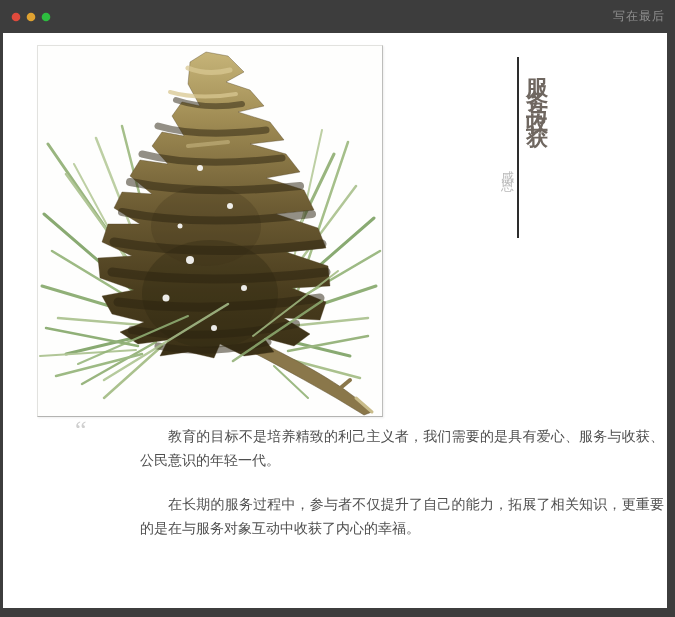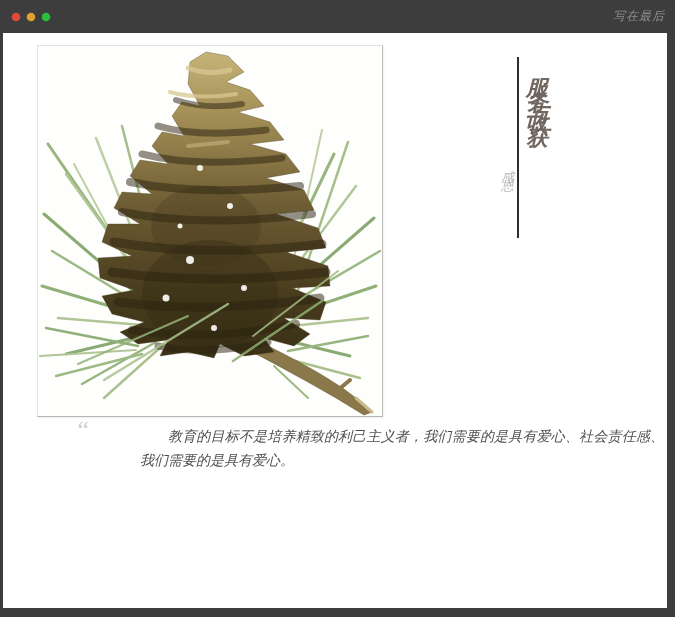--- a/index.html
+++ b/index.html
@@ -1,21 +1,21 @@
 <!DOCTYPE html>
 <html><head>
 <meta charset="utf-8">
 <style>
   html,body{margin:0;padding:0;}
   body{
     width:675px;height:617px;background:#3d3d3d;
     font-family:"Liberation Sans", sans-serif;
     overflow:hidden;
   }
-  .window{position:relative;width:675px;height:617px;background:#3d3d3d;font-style:italic;}
+  .window{position:relative;width:675px;height:617px;background:#3d3d3d;}
   .titlebar{
     position:absolute;left:0;top:0;width:675px;height:33px;
     display:flex;align-items:center;box-sizing:border-box;padding:0 10px;
   }
   .titlebar-label{margin-left:auto;color:#8f8f8f;font-size:12px;letter-spacing:1px;}
   .content{
     position:absolute;left:3px;top:33px;width:664px;height:575px;
     background:#ffffff;overflow:hidden;
   }
   .artwork-frame{
@@ -176,17 +176,18 @@
         </g>
       </svg>
     </div>
 
     <div class="v-rule"></div>
     <div class="v-title">服务与收获</div>
     <div class="v-side">感恩</div>
 
     <div class="quote-mark">“</div>
     <div class="body-text">
-      <p>教育的目标不是培养精致的利己主义者，我们需要的是具有爱心、社会责任感、我们需要的是具有爱心。</p>
+      <p>教育的目标不是培养精致的利己主义者，我们需要的是具有爱心、服务与收获、公民意识的年轻一代。</p>
+      <p>在长期的服务过程中，参与者不仅提升了自己的能力，拓展了相关知识，更重要的是在与服务对象互动中收获了内心的幸福。</p>
     </div>
 
   </div>
 </div>
 
 </body></html>

